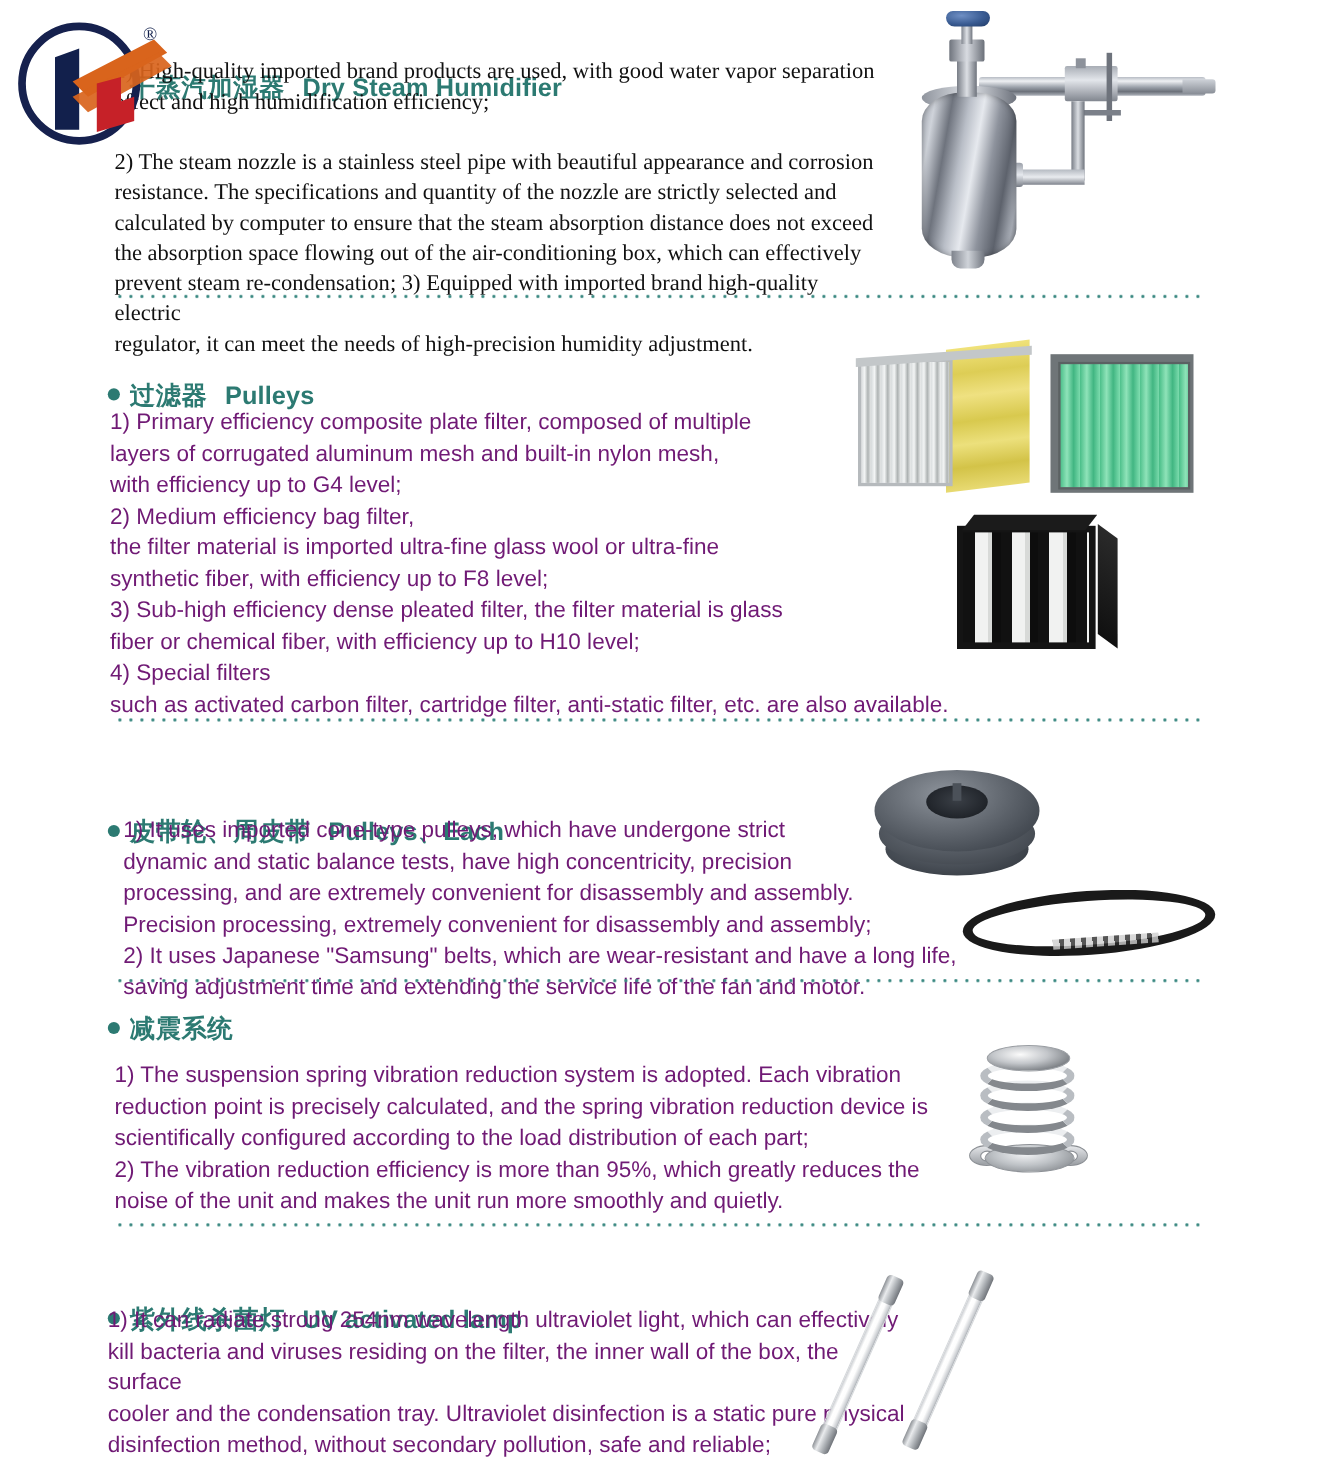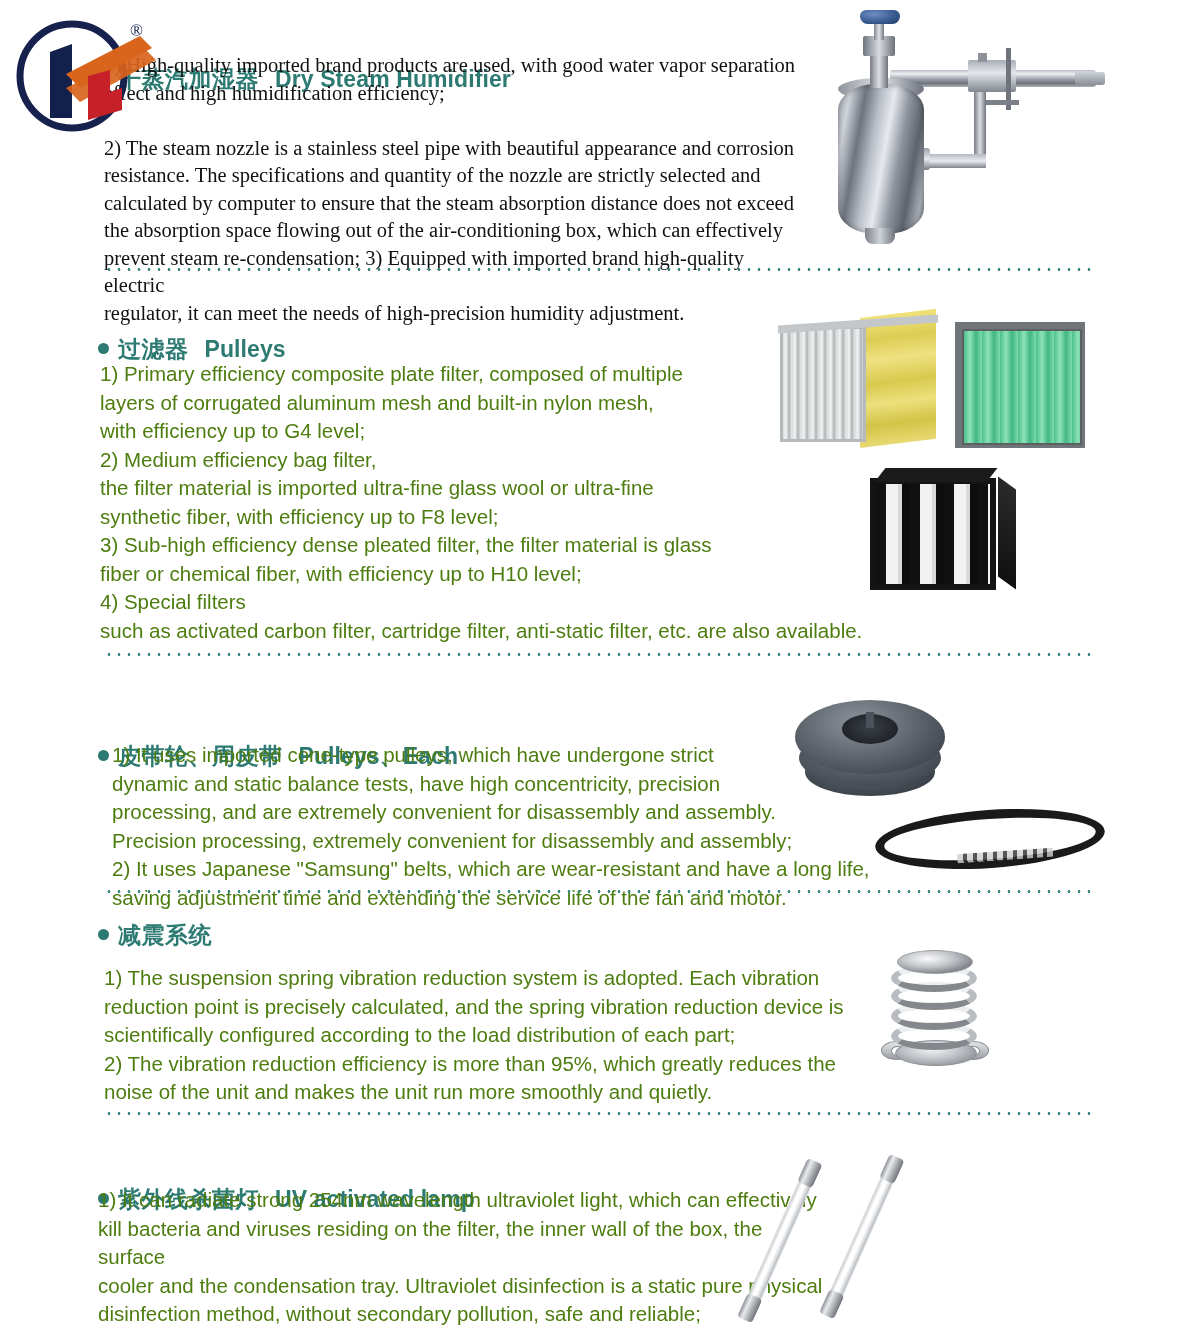--- a/index.html
+++ b/index.html
@@ -76,21 +76,21 @@
     font-family: "Liberation Serif", "DejaVu Serif", serif;
     font-size: 20.5px;
     line-height: 27.5px;
     color: #111111;
     white-space: pre-line;
   }
   .body-sans {
     font-family: "Liberation Sans", "DejaVu Sans", sans-serif;
     font-size: 20.5px;
     line-height: 28.5px;
-    color: #4d7c0f;
+    color: #701a75;
     white-space: pre-line;
   }
 
   
   .divider {
     position: absolute;
     left: 104px;
     width: 988px;
     height: 3px;
     background-image: radial-gradient(circle, #3d8a83 1.3px, rgba(255,255,255,0) 1.6px);
@@ -487,21 +487,21 @@
     <div class="hum-tank"></div>
     <div class="hum-tank-bot"></div>
     <div class="hum-neck"></div>
     <div class="hum-valvebody"></div>
     <div class="hum-stem"></div>
     <div class="hum-handle"></div>
   </div>
 
   <div class="divider" style="top:268px;"></div>
 
-  <div class="section" style="top:292px;">
+  <div class="section" style="top:302px;">
     <div class="sec-head">
       <span class="bullet-dot"></span>
       <span class="sec-cn">过滤器</span>
       <span class="sec-en">Pulleys</span>
     </div>
     <div class="body-sans no-sel" style="position:absolute; left:100px; top:68px; width:900px;">1) Primary efficiency composite plate filter, composed of multiple
  layers of corrugated aluminum mesh and built-in nylon mesh,
 with efficiency up to G4 level;
 2) Medium efficiency bag filter,
  the filter material is imported ultra-fine glass wool or ultra-fine

